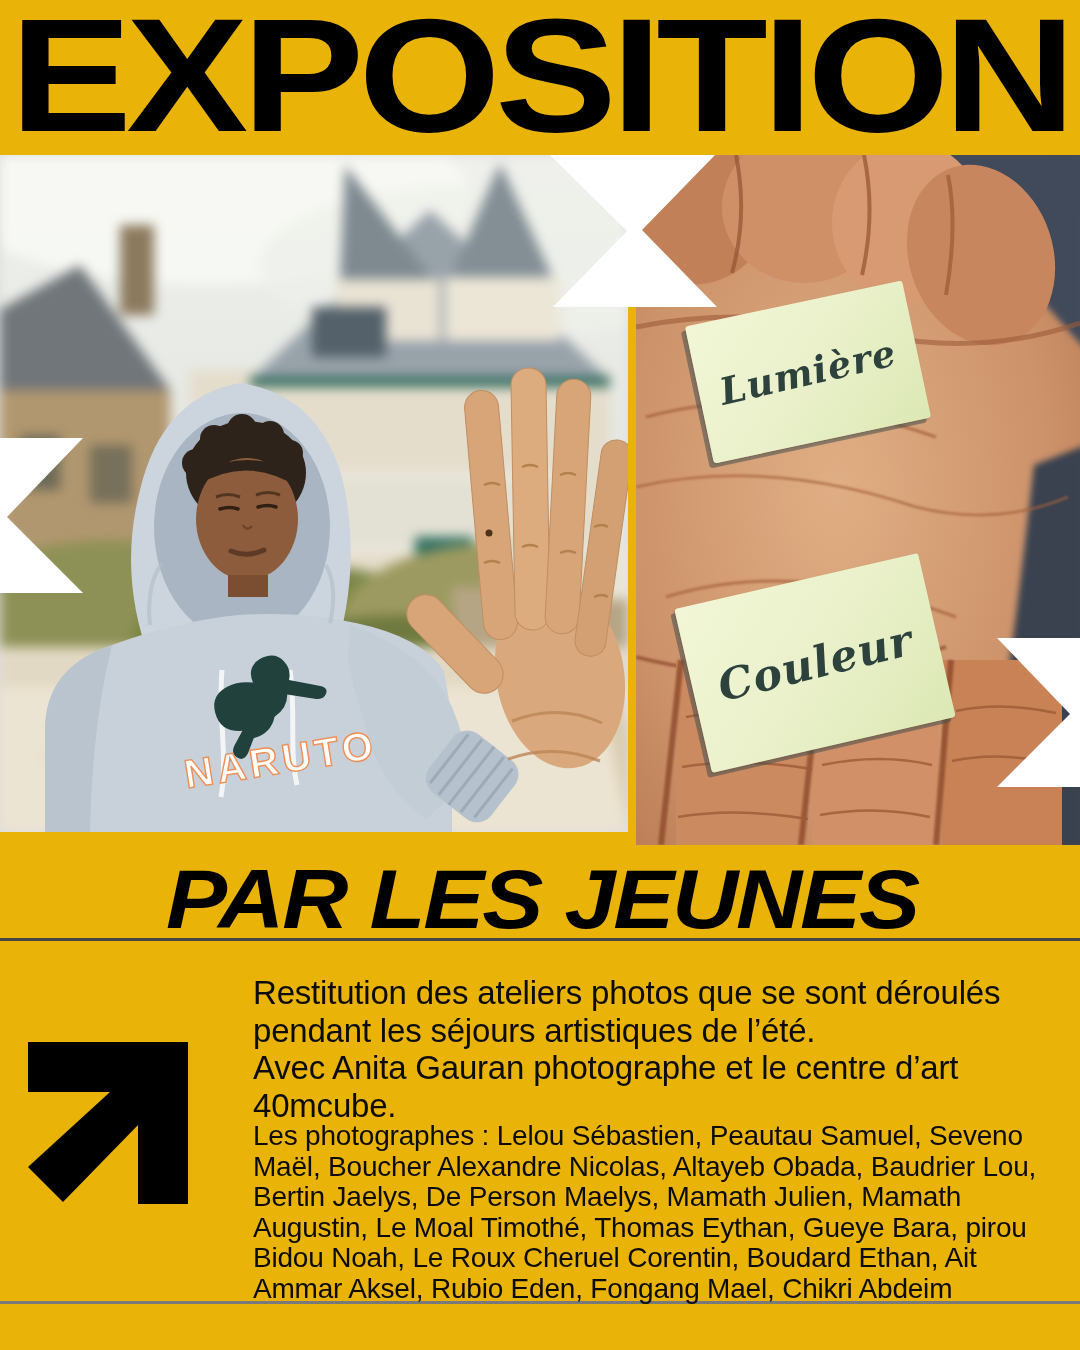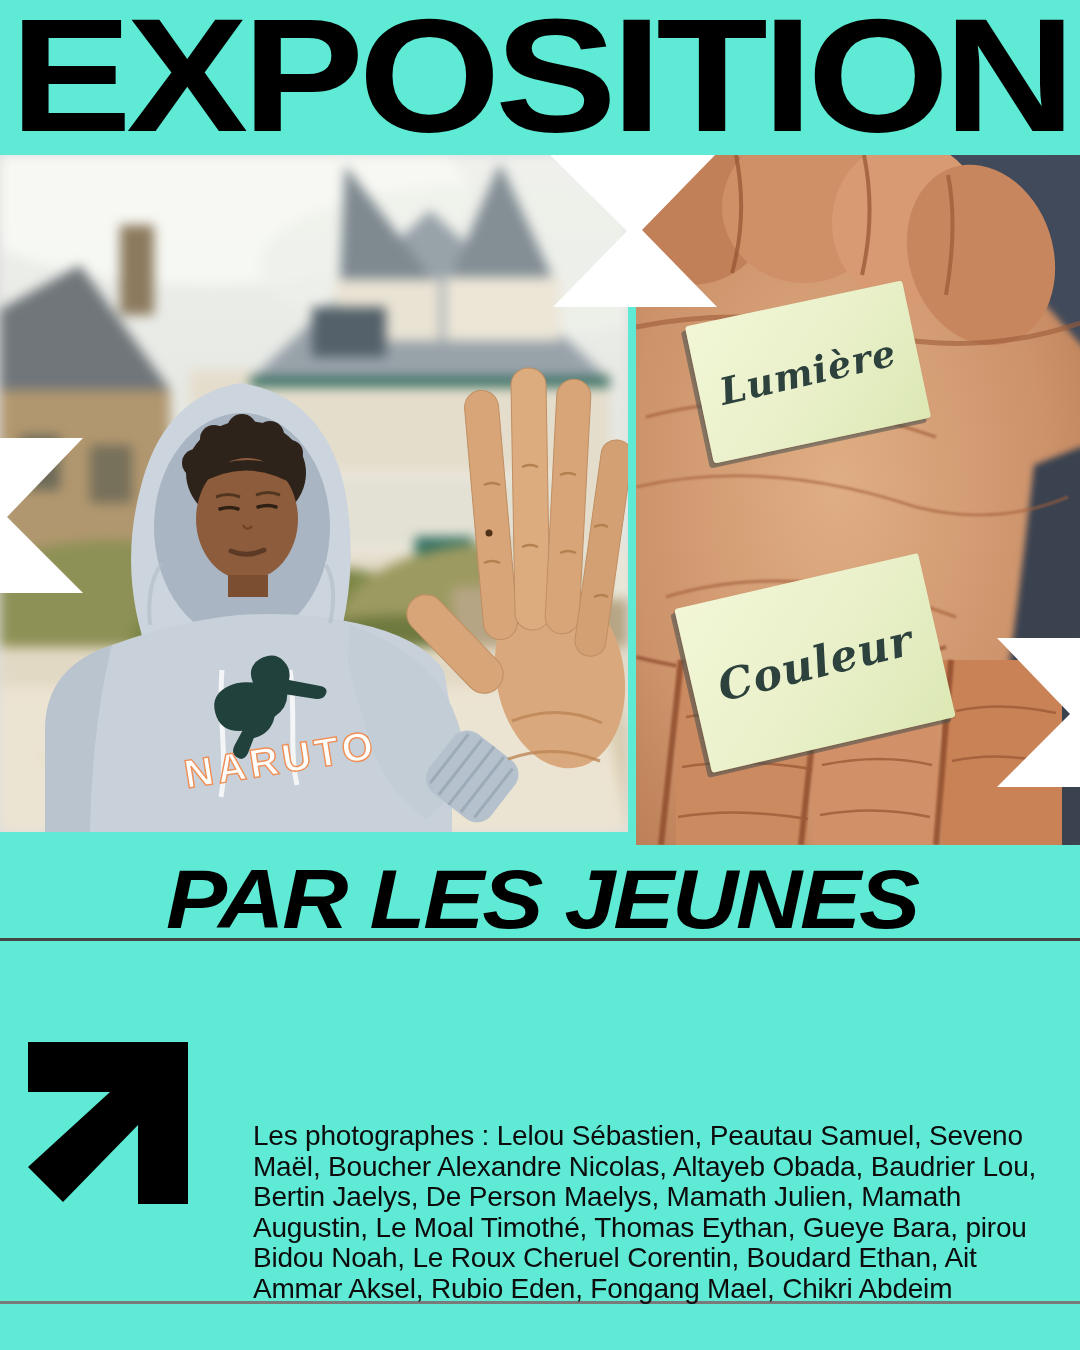--- a/index.html
+++ b/index.html
@@ -1,16 +1,16 @@
 <!DOCTYPE html>
 <html><head>
 <meta charset="utf-8">
 <style>
   html,body{margin:0;padding:0;background:#ffffff;}
-  .poster{position:relative;width:1080px;height:1350px;background:#5eead4;overflow:hidden;
+  .poster{position:relative;width:1080px;height:1350px;background:#eab308;overflow:hidden;
           font-family:"Liberation Sans",sans-serif;}
   .abs{position:absolute;}
   svg text{font-family:"Liberation Sans",sans-serif;}
 
   
   .photo{position:absolute;overflow:hidden;background:#ddd;}
   .photo-left{left:0;top:155px;width:628px;height:677px;}
   .photo-right{left:636px;top:155px;width:444px;height:690px;}
   .pl-bg{position:absolute;left:0;top:0;filter:blur(6px);}
   .pr-bg{position:absolute;left:0;top:0;}
@@ -238,20 +238,24 @@
     <polygon points="997,638 1080,638 1080,787 997,787 1070,714" fill="#ffffff"></polygon>
   </svg>
 
   <svg class="abs" style="left:0;top:850px;" width="1080" height="100">
     <text x="166" y="78" font-size="84" font-weight="bold" font-style="italic" letter-spacing="-2" textLength="752" lengthAdjust="spacingAndGlyphs" fill="#000">PAR LES JEUNES</text>
   </svg>
 
   <div class="rule rule-top"></div>
   <div class="rule rule-bottom"></div>
 
+  <div class="desc">Restitution des ateliers photos que se sont déroulés
+pendant les séjours artistiques de l’été.
+Avec Anita Gauran photographe et le centre d’art
+40mcube.</div>
   <div class="photogs">Les photographes : Lelou Sébastien, Peautau Samuel, Seveno
 Maël, Boucher Alexandre Nicolas, Altayeb Obada, Baudrier Lou,
 Bertin Jaelys, De Person Maelys, Mamath Julien, Mamath
 Augustin, Le Moal Timothé, Thomas Eythan, Gueye Bara, pirou
 Bidou Noah, Le Roux Cheruel Corentin, Boudard Ethan, Ait
 Ammar Aksel, Rubio Eden, Fongang Mael, Chikri Abdeim</div>
 
   <svg class="abs" style="left:28px;top:1042px;" width="160" height="162" viewBox="0 0 160 162">
     <polygon points="0,0 160,0 160,162 110,162 110,83 35,160 0,125 82,50 0,50" fill="#000000"></polygon>
   </svg>

